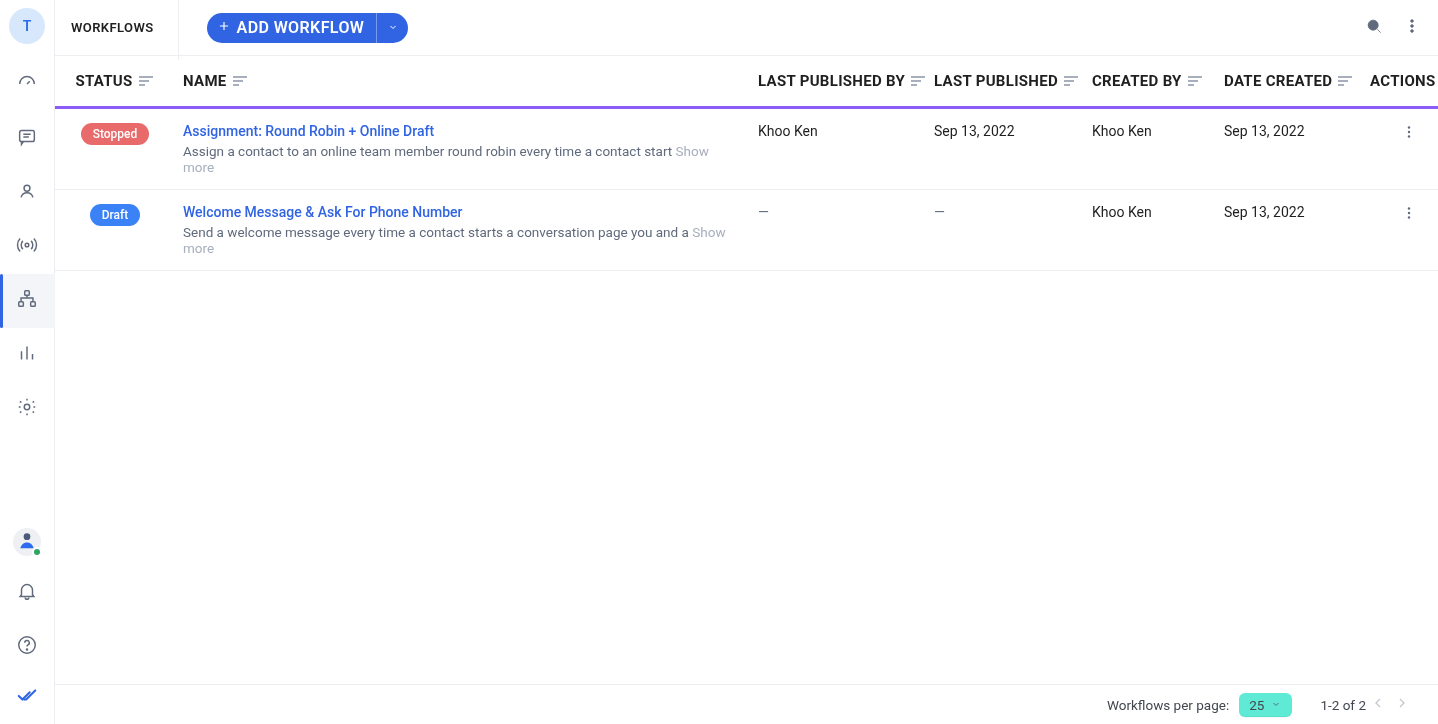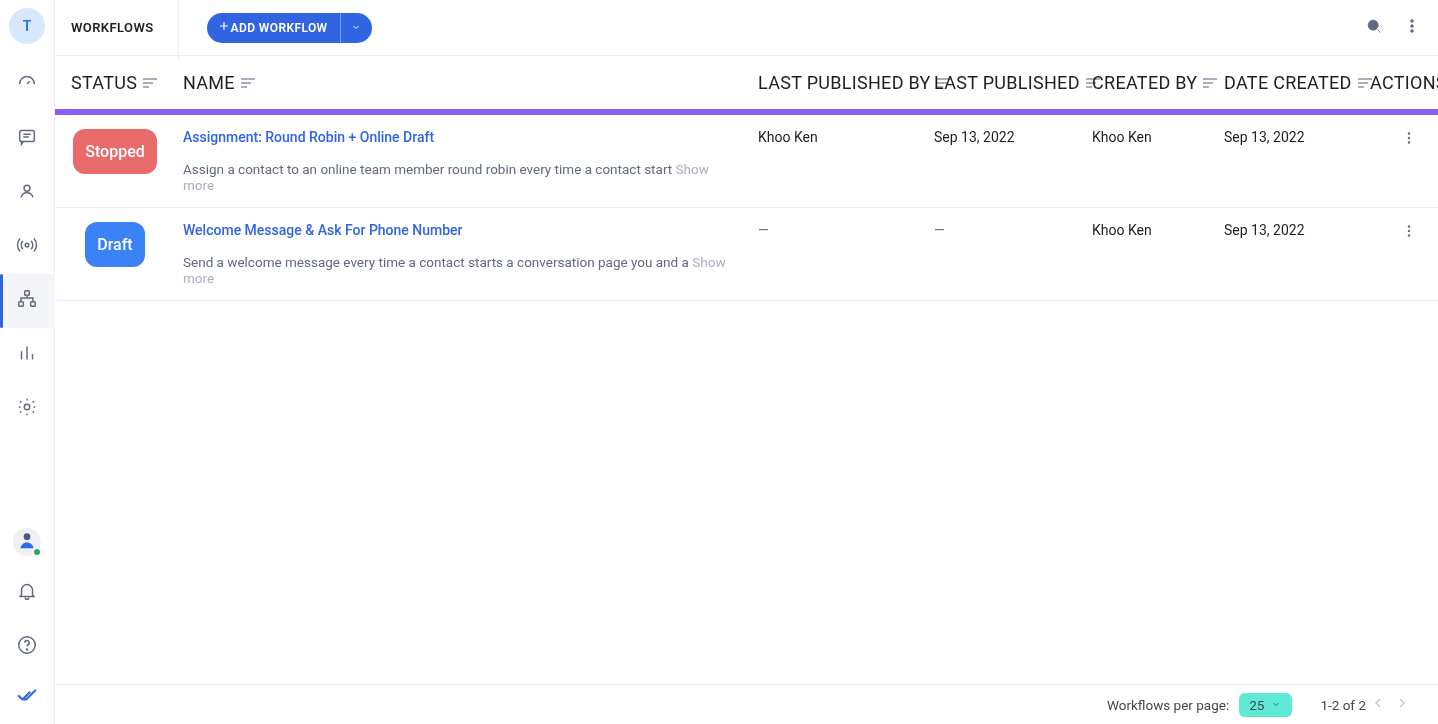--- a/index.html
+++ b/index.html
@@ -19,50 +19,50 @@
   .bot-avatar svg { width: 20px; height: 20px; }
   .bot-status { position: absolute; right: -1px; bottom: -1px; width: 10px; height: 10px; border-radius: 50%; background: #2ea564; border: 2px solid #fff; }
   .dbl-check { width: 24px; height: 24px; color: #3064e3; display: flex; align-items: center; justify-content: center; }
   .dbl-check svg { width: 22px; height: 22px; stroke: currentColor; fill: none; stroke-width: 2.2; stroke-linecap: round; stroke-linejoin: round; }
 
   
   .main { flex: 1; display: flex; flex-direction: column; }
   .topbar { height: 56px; border-bottom: 1px solid #eceef2; display: flex; align-items: center; padding: 0 16px; }
   .topbar-title { font-size: 13px; font-weight: 600; letter-spacing: .4px; color: #1f1f1f; padding-right: 24px; margin-right: 28px; border-right: 1px solid #eceef2; height: 64px; display: flex; align-items: center; text-transform: uppercase; }
   .add-btn { display: inline-flex; align-items: center; height: 30px; background: #3064e3; border-radius: 16px; color: #fff; overflow: hidden; cursor: pointer; }
-  .add-btn-main { display: flex; align-items: center; padding: 0 12px 0 10px; font-size: 12px; font-weight: 600; letter-spacing: .4px; justify-content: center; }
+  .add-btn-main { display: flex; align-items: center; gap: 6px; padding: 0 12px 0 10px; font-size: 16px; font-weight: 600; letter-spacing: .4px; justify-content: center; }
   .add-btn-main svg { width: 14px; height: 14px; stroke: #fff; stroke-width: 2; }
   .add-btn-split { width: 32px; height: 100%; display: flex; align-items: center; justify-content: center; border-left: 1px solid rgba(255,255,255,.35); }
   .add-btn-split svg { width: 12px; height: 12px; stroke: #fff; stroke-width: 2; fill: none; }
   .topbar-right { margin-left: auto; display: flex; align-items: center; gap: 18px; color: #606a7c; }
   .icon-btn svg { width: 20px; height: 20px; stroke: currentColor; fill: currentColor; }
 
   
   .table-wrap { flex: 1; overflow: auto; }
   table { width: 100%; border-collapse: collapse; table-layout: fixed; }
-  thead th { text-align: left; font-size: 18px; font-weight: 400; letter-spacing: .3px; color: #1f1f1f; padding: 16px 12px; border-bottom: 6px solid #8b5cf6; white-space: nowrap; text-transform: uppercase; }
+  thead th { text-align: left; font-size: 15px; font-weight: 700; letter-spacing: .3px; color: #1f1f1f; padding: 16px 12px; border-bottom: 3px solid #8b5cf6; white-space: nowrap; text-transform: uppercase; }
   thead th .th-inner { display: inline-flex; align-items: center; gap: 6px; cursor: pointer; }
   .sort-icon { width: 16px; height: 16px; display: inline-flex; flex-direction: column; gap: 2px; justify-content: center; }
   .sort-icon span { display: block; height: 2px; background: #a7afbd; }
   .sort-icon span:nth-child(1) { width: 14px; }
   .sort-icon span:nth-child(2) { width: 10px; }
   .sort-icon span:nth-child(3) { width: 6px; }
   tbody td { padding: 14px 12px; border-bottom: 1px solid #eceef2; vertical-align: top; font-size: 14px; color: #1f1f1f; }
   .col-status { width: 116px; padding-left: 16px; text-align: center; }
   .col-name { }
   .col-lpb { width: 176px; }
   .col-lp { width: 158px; }
   .col-cb { width: 132px; }
   .col-dc { width: 146px; }
   .col-actions { width: 80px; text-align: right; padding-right: 20px; }
-  .status-pill { display: inline-block; padding: 13px 12px; border-radius: 12px; font-size: 16px; font-weight: 500; color: #fff; }
+  .status-pill { display: inline-block; padding: 4px 12px; border-radius: 12px; font-size: 12px; font-weight: 500; color: #fff; }
   .status-stopped { background: #e86a6a; }
   .status-draft { background: #3b82f6; }
   .wf-name { color: #3064e3; font-weight: 500; cursor: pointer; }
-  .wf-desc { color: #606a7c; font-size: 13.5px; margin-top: 16px; }
+  .wf-desc { color: #606a7c; font-size: 13.5px; margin-top: 4px; }
   .show-more { color: #a7afbd; cursor: pointer; }
   .row-menu svg { width: 18px; height: 18px; color: #606a7c; fill: currentColor; }
 
   
   .footer { height: 40px; border-top: 1px solid #eceef2; display: flex; align-items: center; justify-content: flex-end; padding: 0 24px; font-size: 13.5px; color: #43474f; gap: 28px; }
   .per-page { display: flex; align-items: center; gap: 10px; }
   .per-page-select { display: flex; align-items: center; gap: 6px; background: #5eead4; border-radius: 6px; padding: 4px 10px; cursor: pointer; box-shadow: inset 0 -1px 0 rgba(0,0,0,.04), 0 1px 0 rgba(0,0,0,.04); }
   .per-page-select svg { width: 12px; height: 12px; stroke: #606a7c; fill: none; stroke-width: 2; }
   .pager-btn { color: #c3c8d1; cursor: default; padding: 4px; display: inline-flex; }
   .pager-btn svg { width: 16px; height: 16px; stroke: currentColor; fill: none; stroke-width: 2; }

